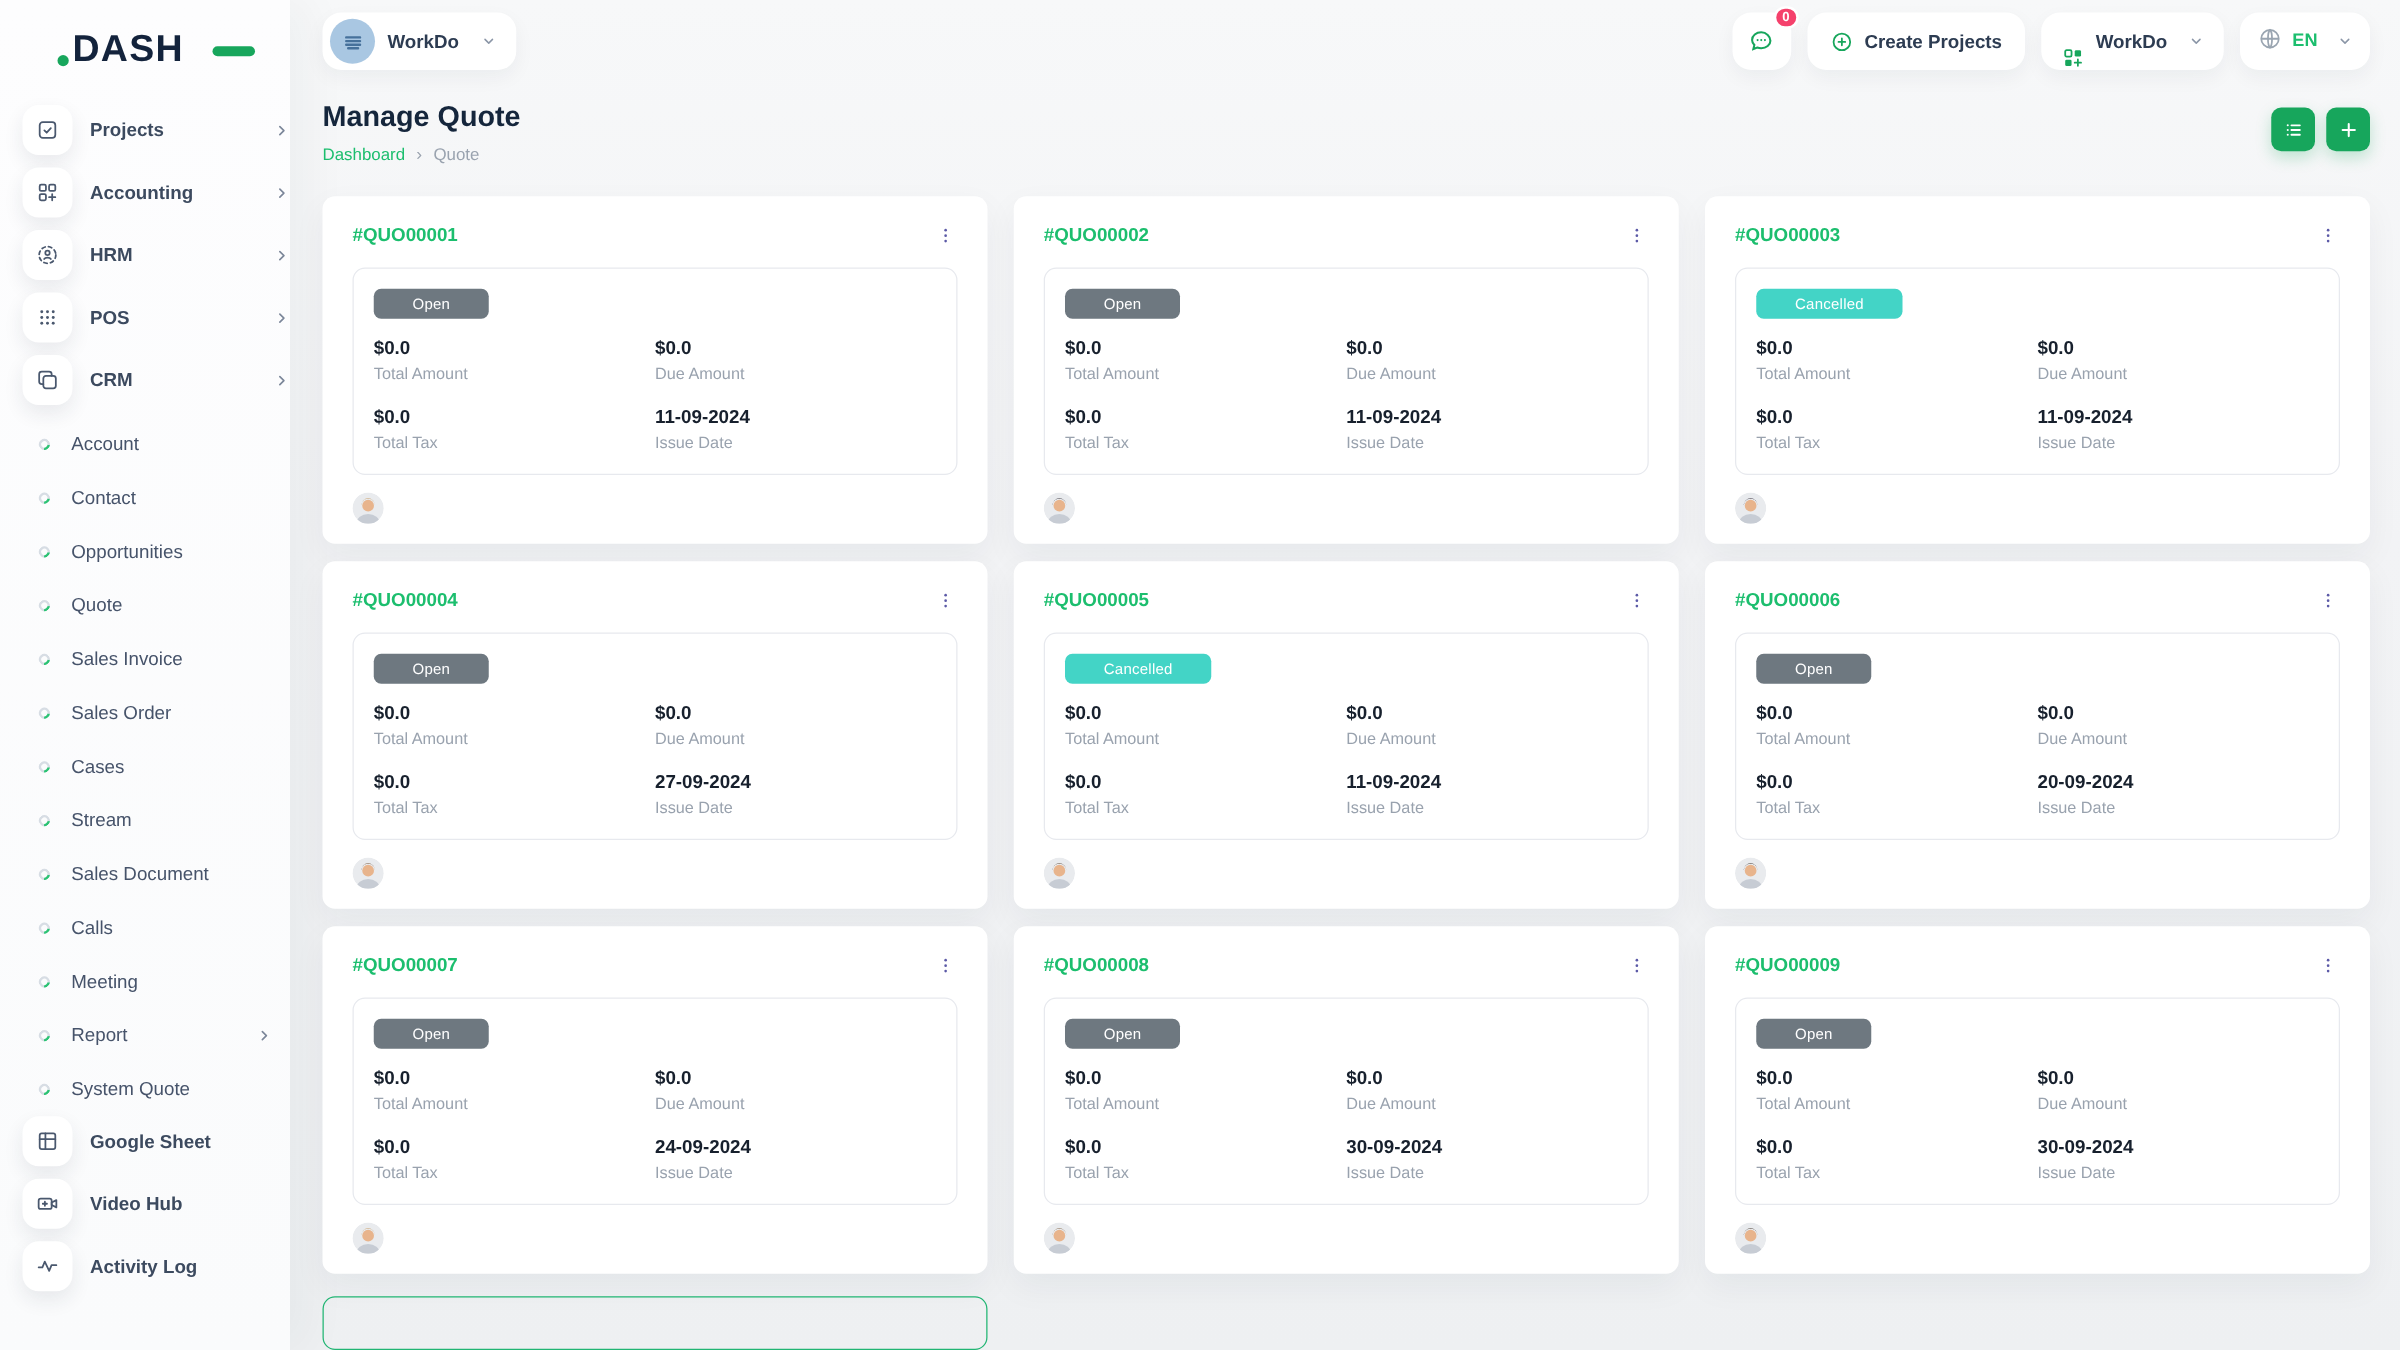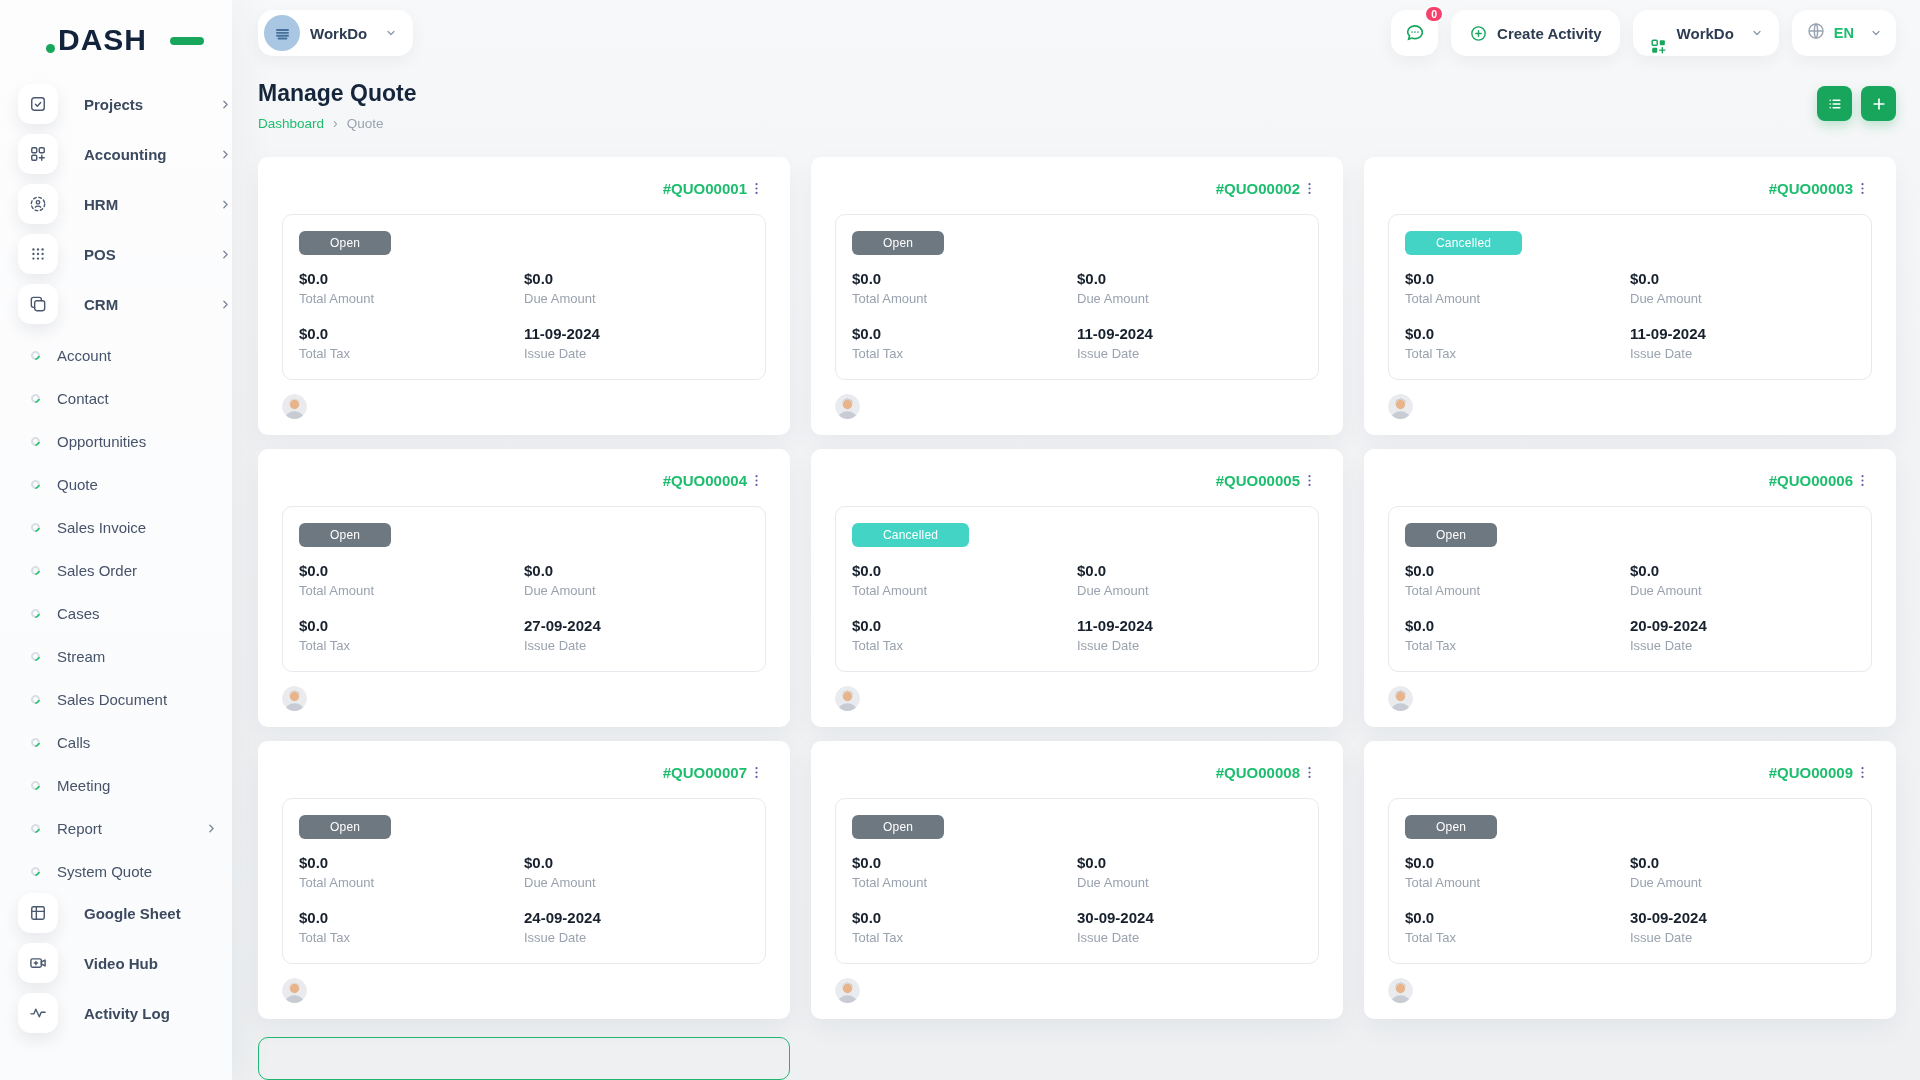--- a/index.html
+++ b/index.html
@@ -16,21 +16,21 @@
     width:232px; flex:0 0 232px; height:100%;
     background:linear-gradient(180deg,#fdfdfe,#fafbfc);
     box-shadow:14px 0 34px rgba(25,39,62,.04);
     padding:14px 0 0 18px; overflow:hidden;
   }
   .logo { display:flex; align-items:center; height:44px; margin:4px 0 22px 40px; position:relative; width:120px; cursor:pointer; }
   .logo-text { font-size:30px; font-weight:900; letter-spacing:1px; color:#13233c; }
   .logo-dot { position:absolute; left:-12px; bottom:9px; width:9px; height:9px; border-radius:50%; background:#17a65c; }
   .logo-dash { position:absolute; right:-26px; bottom:17px; width:34px; height:8px; border-radius:4px; background:#17a65c; }
   .menu { display:flex; flex-direction:column; }
-  .m-item { display:flex; align-items:center; gap:26px; height:40px; margin-bottom:10px; cursor:pointer; padding-right:0; }
+  .m-item { display:flex; align-items:center; gap:14px; height:40px; margin-bottom:10px; cursor:pointer; padding-right:0; }
   .icon-chip {
     width:40px; height:40px; border-radius:13px; background:#ffffff;
     box-shadow:0 7px 16px rgba(30,45,70,.09); display:flex; align-items:center; justify-content:center;
     color:#4a586e; flex:0 0 40px;
   }
   .icon-chip svg { width:20px; height:20px; }
   .m-label { font-size:15px; font-weight:600; color:#3c4a5f; }
   .m-chev { margin-left:auto; color:#7b8699; display:flex; }
   .m-chev svg { width:13px; height:13px; }
   .s-item { display:flex; align-items:center; gap:17px; height:43px; padding-left:13px; padding-right:14px; cursor:pointer; }
@@ -83,21 +83,21 @@
     box-shadow:0 5px 12px rgba(23,166,92,.25);
   }
   .sq-btn svg { width:18px; height:18px; }
 
   
   .grid { margin-top:26px; display:grid; grid-template-columns:repeat(3,1fr); column-gap:21px; row-gap:14px; }
   .card {
     background:#fff; border-radius:10px; padding:22px 24px 16px;
     box-shadow:0 10px 26px rgba(20,32,54,.05);
   }
-  .card-head { display:flex; justify-content:flex-end; align-items:center; }
+  .card-head { display:flex; justify-content:space-between; align-items:center; }
   .quote-id { font-size:15px; font-weight:700; color:#1cbe6e; cursor:pointer; }
   .kebab { cursor:pointer; display:flex; padding:2px; }
   .kebab svg { width:15px; height:15px; }
   .inner { margin-top:16px; border:1px solid #e7e9ee; border-radius:10px; padding:16px 16px 18px; }
   .badge {
     display:inline-block; padding:5px 31px; border-radius:6px; font-size:12px; color:#fff;
     margin-bottom:15px; letter-spacing:.2px;
   }
   .badge-open { background:#6e7880; }
   .badge-cancelled { background:#43d4c6; }
@@ -331,21 +331,21 @@
             <circle cx="15.2" cy="11" r="0.9" fill="currentColor" stroke="none"></circle>
           </svg>
           <span class="chat-badge">0</span>
         </div>
 
         <div class="pill create-pill">
           <svg viewBox="0 0 24 24" fill="none" stroke="currentColor" stroke-width="1.8" stroke-linecap="round">
             <circle cx="12" cy="12" r="8.4"></circle>
               <path d="M12 8.6v6.8M8.6 12h6.8"></path>
           </svg>
-          <span class="pill-label">Create Activity</span>
+          <span class="pill-label">Create Projects</span>
         </div>
 
         <div class="pill app-pill">
           <svg class="grid" viewBox="0 0 24 24" fill="none">
             <rect x="4" y="4" width="6.4" height="6.4" rx="1.4" stroke="#17a65c" stroke-width="1.8"></rect>
             <rect x="13.6" y="4" width="6.4" height="6.4" rx="1.4" fill="#17a65c"></rect>
             <rect x="4" y="13.6" width="6.4" height="6.4" rx="1.4" fill="#17a65c"></rect>
             <path d="M16.8 13.4v6.4M13.6 16.6H20" stroke="#17a65c" stroke-width="1.8" stroke-linecap="round"></path>
           </svg>
           <span class="pill-label">WorkDo</span>

